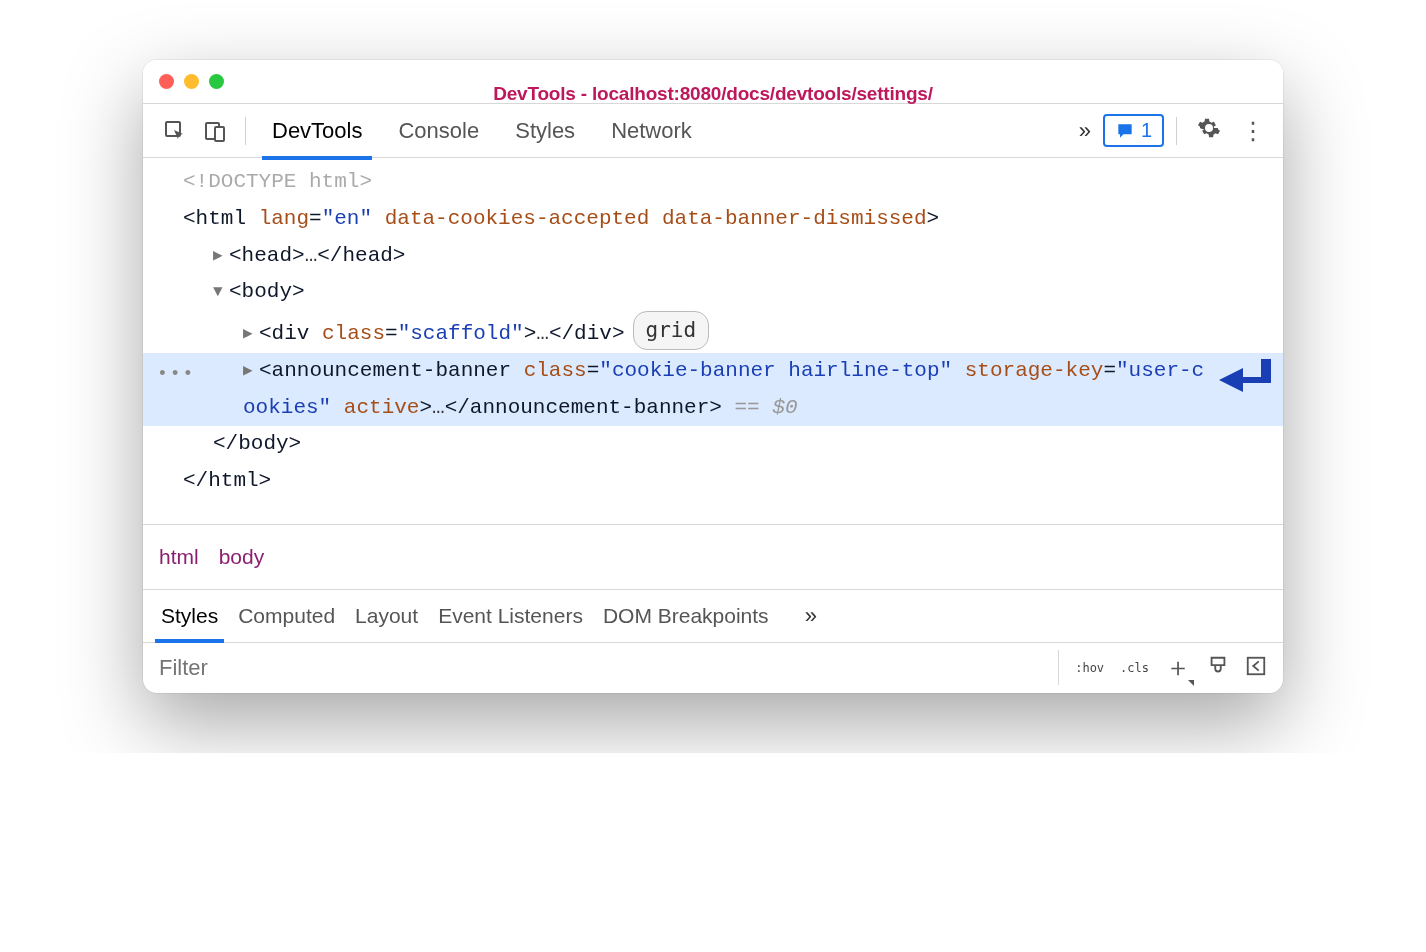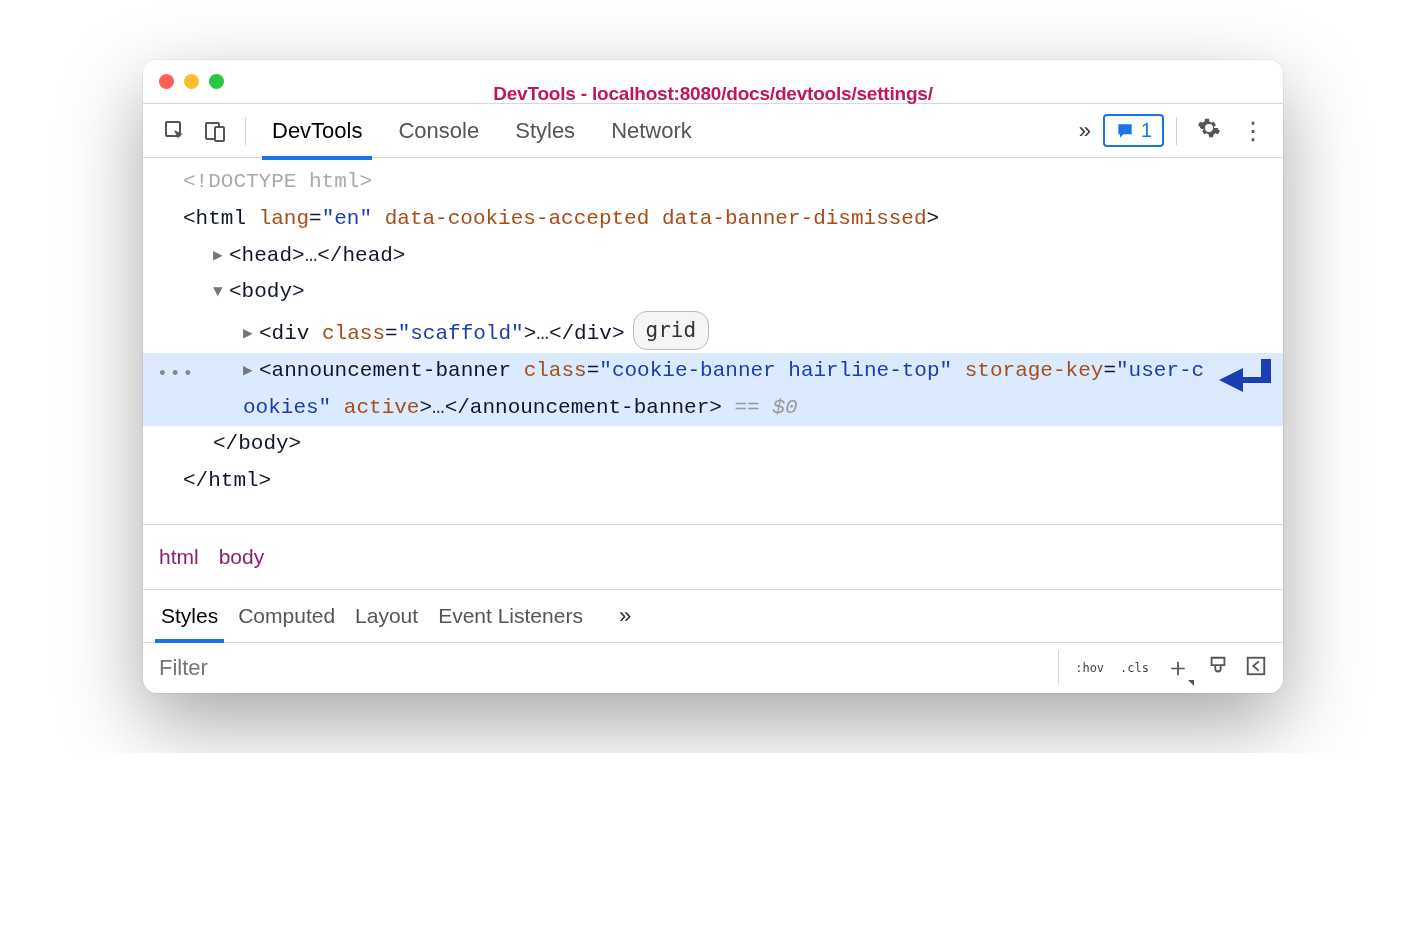--- a/index.html
+++ b/index.html
@@ -200,20 +200,21 @@
   <div class="breadcrumb">
     <span class="crumb tag">html</span>
     <span class="crumb tag">body</span>
   </div>
 
   <div class="styles-tabs">
     <div class="styles-tab active">Styles</div>
     <div class="styles-tab">Computed</div>
     <div class="styles-tab">Layout</div>
     <div class="styles-tab">Event Listeners</div>
+    <div class="styles-tab">DOM Breakpoints</div>
     <div class="chevrons" style="margin-left:10px;">»</div>
   </div>
 
   <div class="styles-toolbar">
     <input class="filter-input" placeholder="Filter" style="">
     <div class="styles-right">
       <span class="mono-btn">:hov</span>
       <span class="mono-btn">.cls</span>
       <span class="plus-btn">＋</span>
       <span>

